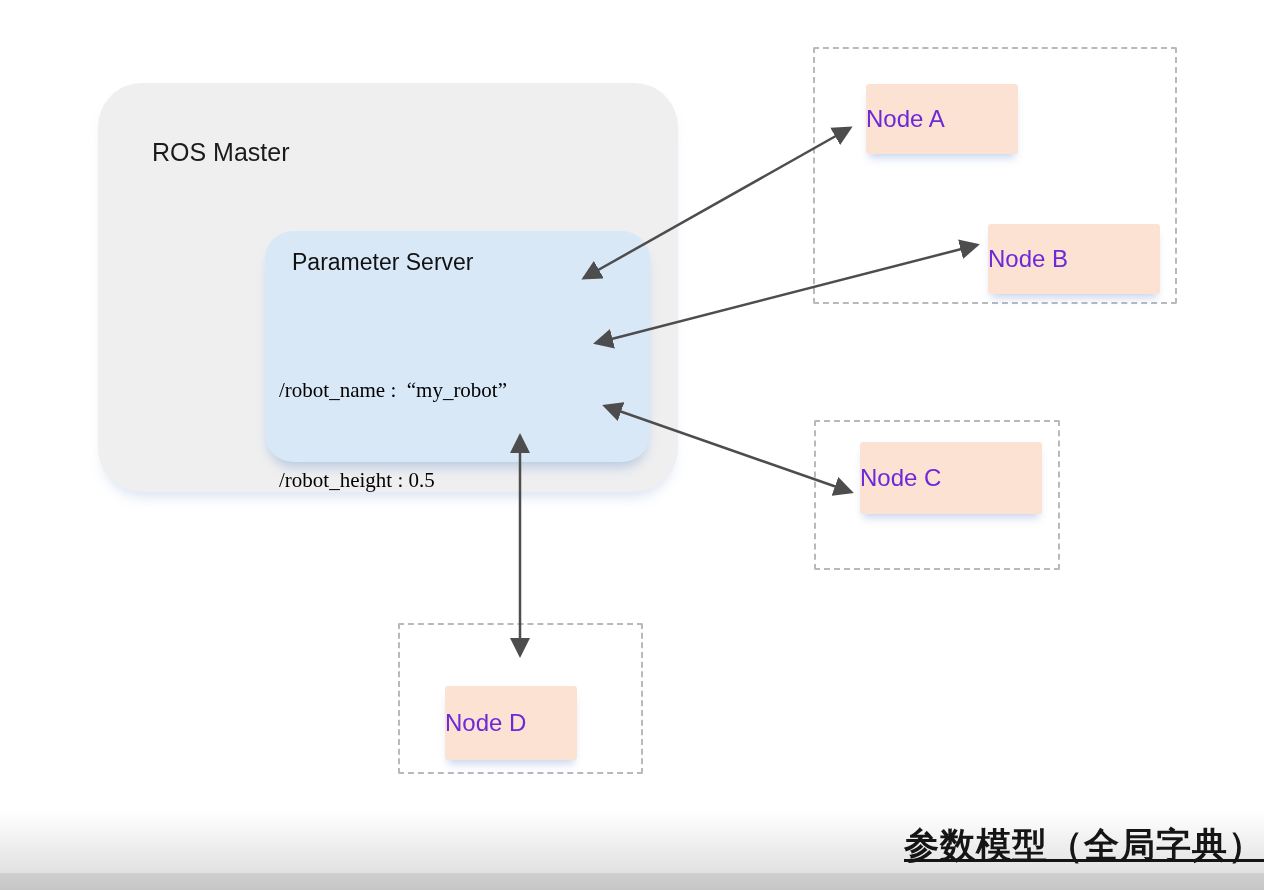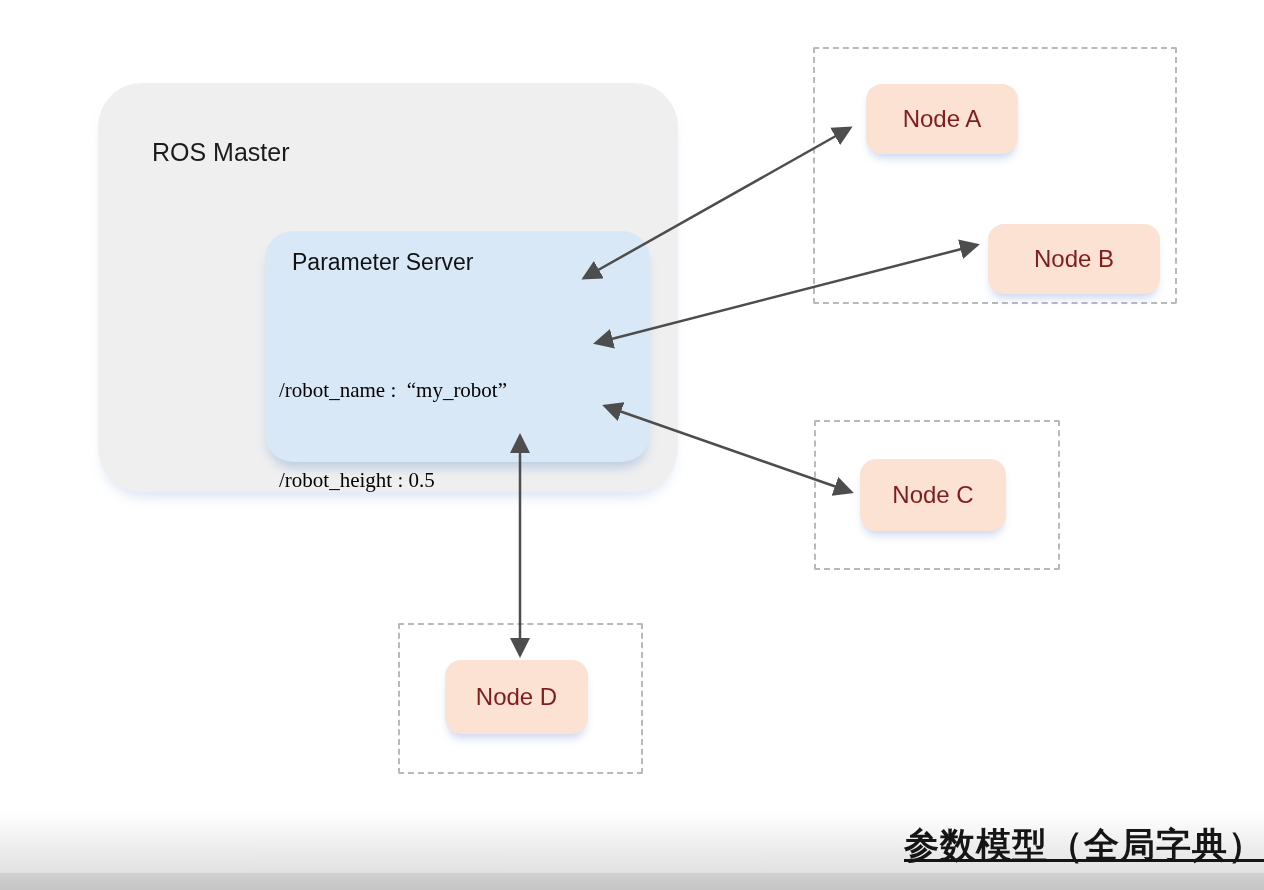--- a/index.html
+++ b/index.html
@@ -62,32 +62,32 @@
     border-radius: 2px;
   }
   .group-ab { left: 813px; top: 47px;  width: 360px; height: 253px; }
   .group-c  { left: 814px; top: 420px; width: 242px; height: 146px; }
   .group-d  { left: 398px; top: 623px; width: 241px; height: 147px; }
 
   
   .node {
     position: absolute;
     background: #fbe2d3;
-    border-radius: 16px;
+    border-radius: 3px;
     display: flex;
     align-items: center;
-    justify-content: center;
+    justify-content: flex-start;
     font-size: 24px;
-    color: #7f1d1d;
+    color: #6d28d9;
     box-shadow: 0 7px 8px -3px rgba(140, 165, 215, 0.45);
   }
   .node-a { left: 866px; top: 84px;  width: 152px; height: 70px; }
   .node-b { left: 988px; top: 204px; width: 172px; height: 70px; margin-top: 20px; }
-  .node-c { left: 860px; top: 459px; width: 146px; height: 72px; }
-  .node-d { left: 445px; top: 660px; width: 143px; height: 74px; }
+  .node-c { left: 860px; top: 442px; width: 182px; height: 72px; }
+  .node-d { left: 445px; top: 686px; width: 132px; height: 74px; }
 
   
   .arrows {
     position: absolute;
     left: 0; top: 0;
     width: 1264px; height: 890px;
     pointer-events: none;
   }
 
   

